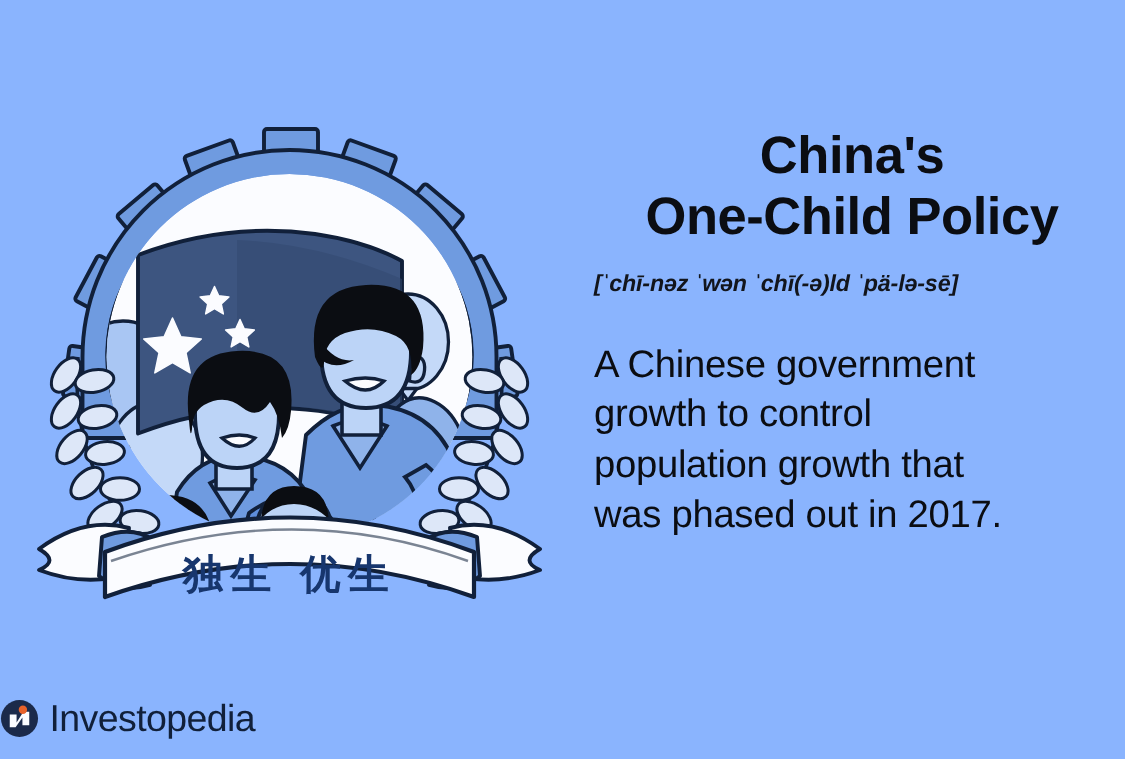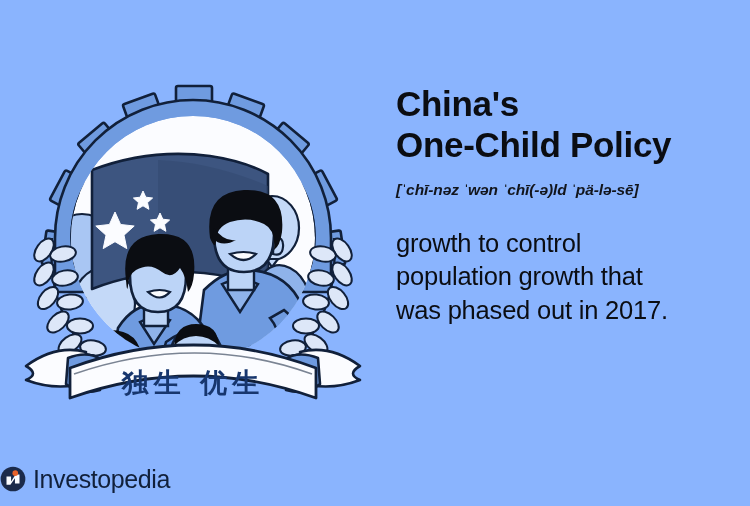--- a/index.html
+++ b/index.html
@@ -46,20 +46,21 @@
     margin: 0;
     font-size: 35px;
     line-height: 1.17;
     font-weight: bold;
     color: #0b0d12;
     letter-spacing: -0.3px;
   }
   .title .t-line {
     display: block;
     white-space: nowrap;
+    text-align: center;
   }
   .pronunciation {
     margin: 15px 0 12px 0;
     font-size: 15.5px;
     font-style: italic;
     font-weight: bold;
     color: #12151c;
     letter-spacing: -0.1px;
     white-space: nowrap;
   }
@@ -280,20 +281,21 @@
   <div class="text-col">
 
     <h1 class="title">
       <span class="t-line">China's</span>
       <span class="t-line">One-Child Policy</span>
     </h1>
 
     <p class="pronunciation">[ˈchī-nəz ˈwən ˈchī(-ə)ld ˈpä-lə-sē]</p>
 
     <p class="definition">
+      <span class="d-line">A Chinese government</span>
       <span class="d-line">growth to control</span>
       <span class="d-line">population growth that</span>
       <span class="d-line">was phased out in 2017.</span>
     </p>
 
   </div>
 
   <div class="brand">
     <span class="brand-mark">
       <svg viewBox="0 0 40 40" xmlns="http://www.w3.org/2000/svg" aria-hidden="true">

